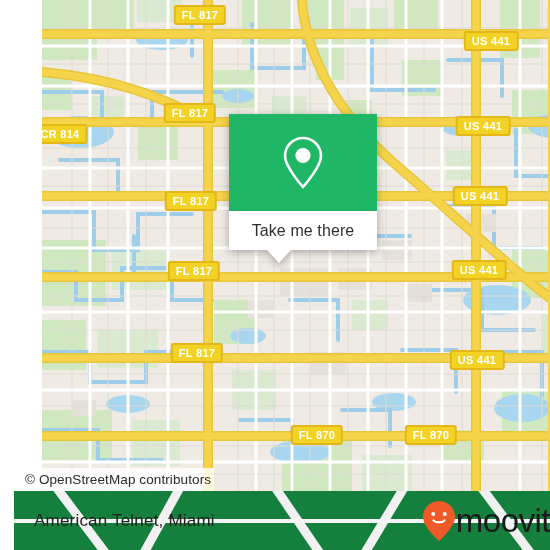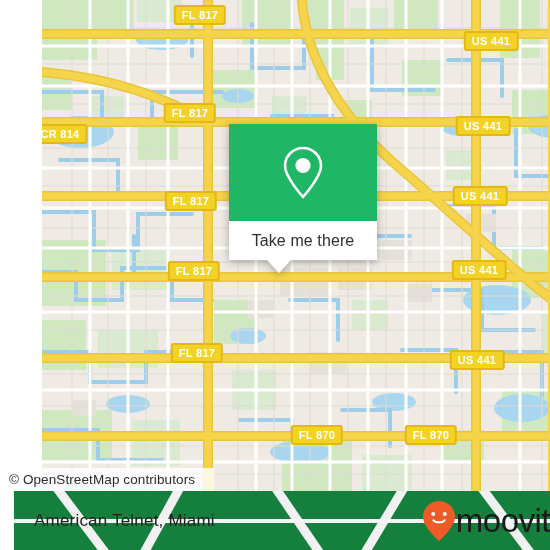--- a/index.html
+++ b/index.html
@@ -13,28 +13,28 @@
   
   .map{position:absolute;left:0;top:0;width:550px;height:491px;overflow:hidden;
        background:#efeae4;margin-left:42px;}
   .map svg{position:absolute;left:0;top:0;}
 
   
   .attrib{
     position:absolute;left:0;top:468px;height:23px;width:214px;
     background:rgba(255,255,255,0.80);
     display:flex;align-items:center;
-    padding-left:9px;box-sizing:border-box;
+    padding-left:25px;box-sizing:border-box;
     font-size:13.5px;color:#2b2b2b;letter-spacing:.1px;
     z-index:6;
   }
 
   
   .card{
-    position:absolute;left:191px;top:124px;width:148px;height:136px;
+    position:absolute;left:191px;top:114px;width:148px;height:136px;
     z-index:8;
     filter:drop-shadow(0 2px 4px rgba(0,0,0,.30));
     padding-left:38px;
   }
   .card-head{
     height:97px;width:100%;
     background:#1fb765;
     display:flex;align-items:center;justify-content:center;
     box-sizing:border-box;
   }

